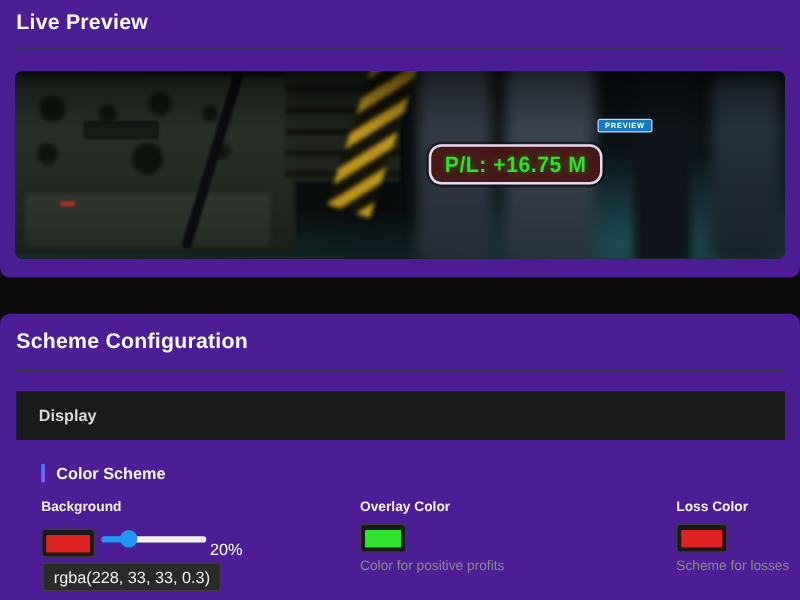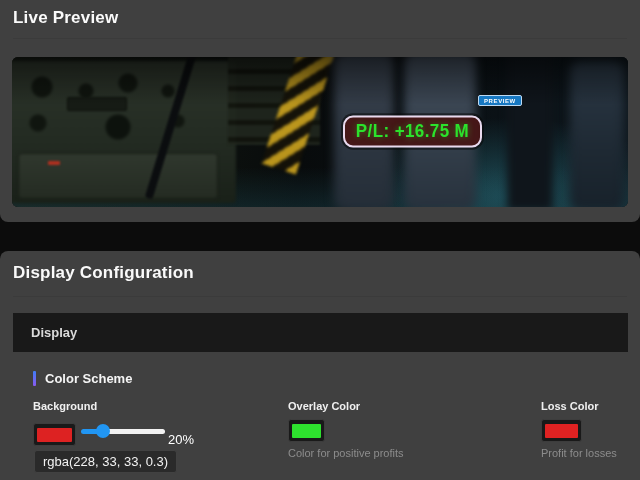--- a/index.html
+++ b/index.html
@@ -3,21 +3,21 @@
 <meta charset="utf-8">
 <style>
   * { margin:0; padding:0; box-sizing:border-box; }
   html,body { width:640px; height:480px; }
   body {
     position:relative; overflow:hidden;
     background:#0c0c0c;
     font-family:"Liberation Sans", sans-serif;
     color:#f5f5f5;
   }
-  .card { position:absolute; left:0; width:640px; background:#404040; }
+  .card { position:absolute; left:0; width:640px; background:#4c1d95; }
   .card-top { top:0; height:222px; border-radius:0 0 8px 8px; }
   .card-bottom { top:251px; height:229px; border-radius:8px 8px 0 0; }
   .card-title { position:absolute; left:13px; font-size:17px; font-weight:bold; color:#fafafa; letter-spacing:.2px; }
   .divider { position:absolute; left:13px; right:13px; height:1px; background:#3b3b3b; }
 
   
   .preview {
     position:absolute; left:12px; top:57px; width:616px; height:150px;
     border-radius:6px; overflow:hidden; background:#07090a;
   }
@@ -118,21 +118,21 @@
     <div class="figure-dark"></div>
     <div class="leg3"></div>
     <div class="top-shade"></div>
 
     <div class="preview-badge">PREVIEW</div>
     <div class="pl-overlay" style="color: rgb(44, 226, 44);">P/L: +16.75 M</div>
   </div>
 </section>
 
 <section class="card card-bottom">
-  <h2 class="card-title" style="top:12px;">Display Configuration</h2>
+  <h2 class="card-title" style="top:12px;">Scheme Configuration</h2>
   <div class="divider" style="top:45px;"></div>
 
   <div class="tabbar">
     <div class="tab">Display</div>
   </div>
 
   <div class="section-head">
     <div class="section-bar"></div>
     <div class="section-title">Color Scheme</div>
   </div>
@@ -151,14 +151,14 @@
   <div class="field-label" style="left:288px; top:149px;">Overlay Color</div>
   <div class="swatch-box" style="left:288px; top:168px; width:37px;">
     <div class="swatch-inner" style="width: 29px; background-color: rgb(46, 226, 46);"></div>
   </div>
   <div class="field-caption" style="left:288px; top:196px;">Color for positive profits</div>
 
   <div class="field-label" style="left:541px; top:149px;">Loss Color</div>
   <div class="swatch-box" style="left:541px; top:168px; width:41px;">
     <div class="swatch-inner" style="width: 33px; background-color: rgb(224, 34, 34);"></div>
   </div>
-  <div class="field-caption" style="left:541px; top:196px;">Profit for losses</div>
+  <div class="field-caption" style="left:541px; top:196px;">Scheme for losses</div>
 </section>
 
 </body></html>

